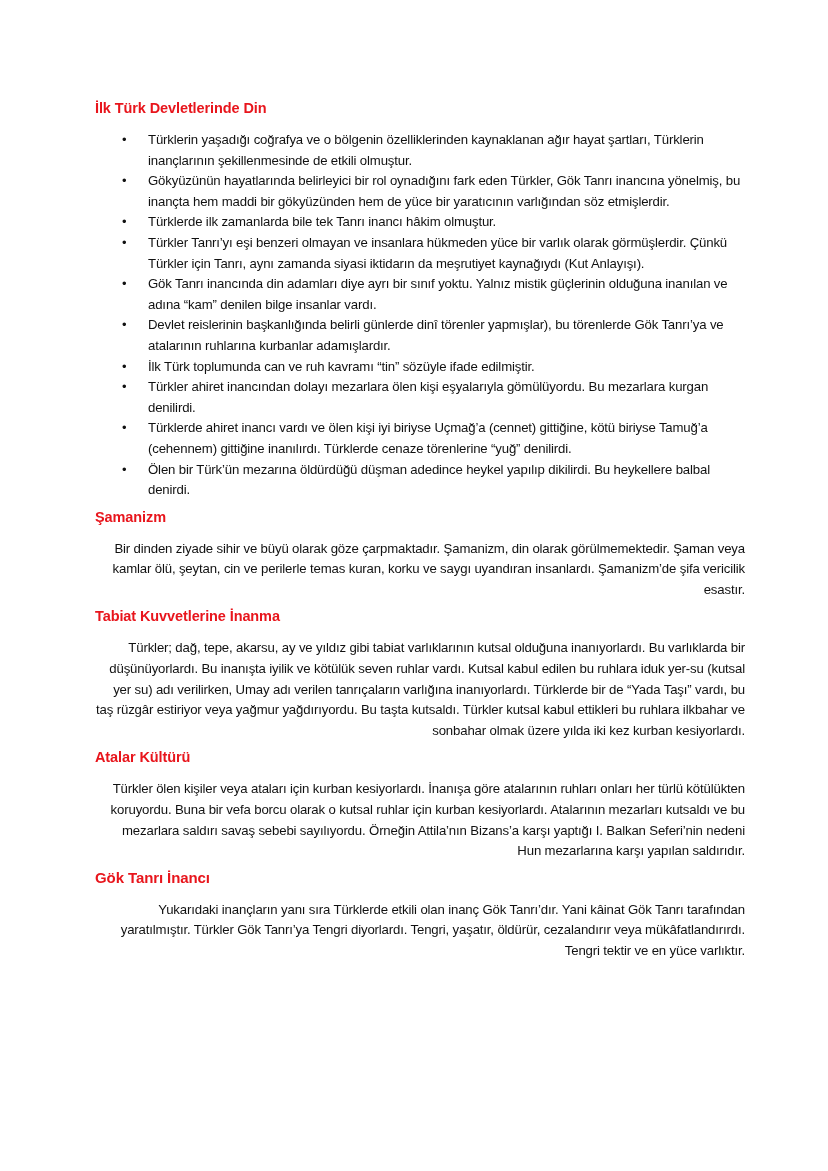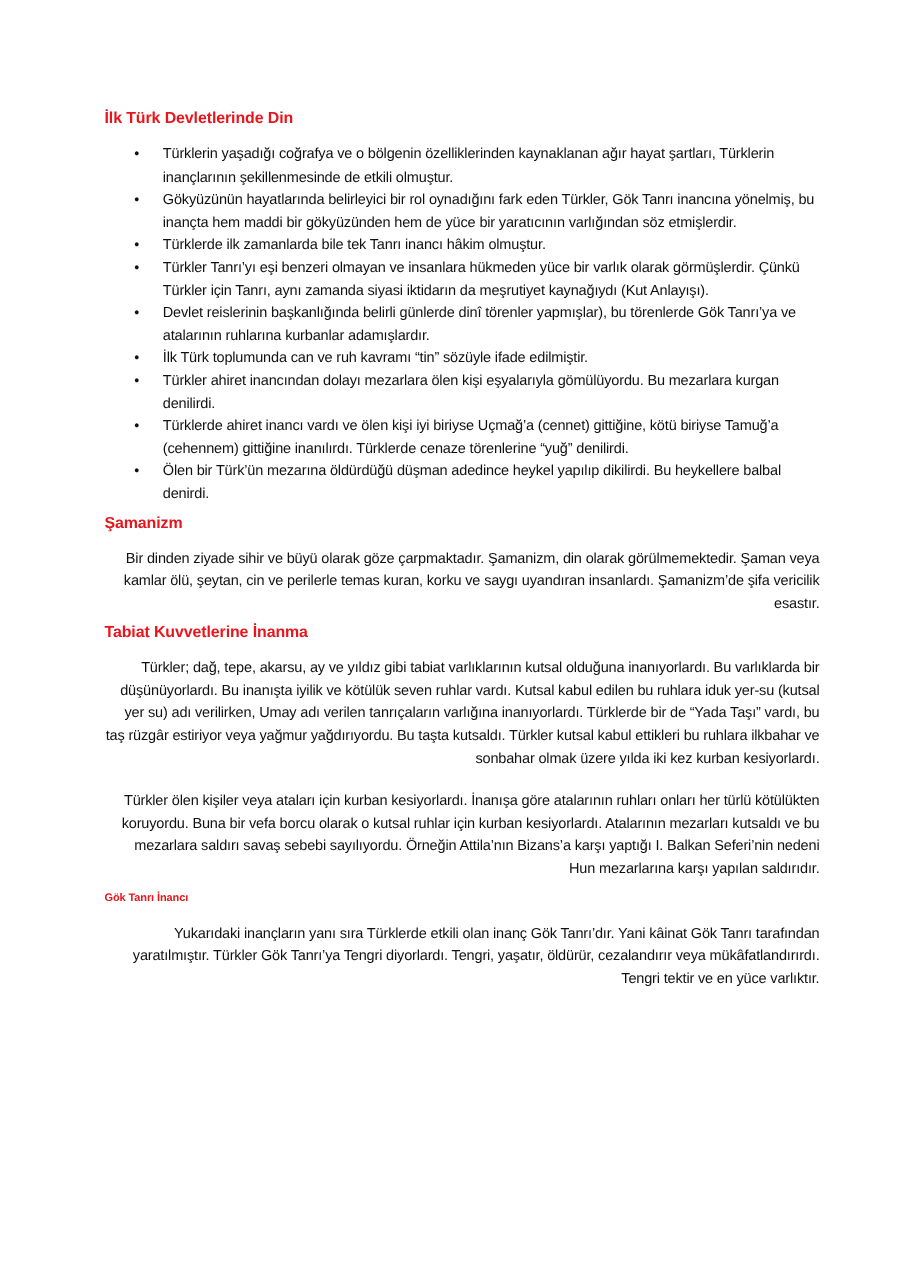--- a/index.html
+++ b/index.html
@@ -7,21 +7,21 @@
     .page {
       position: absolute; left: 0; top: 0; width: 828px; height: 977px;
       font-family: "Liberation Sans", "DejaVu Sans", sans-serif;
       color: #111111;
     }
     .content { position: absolute; left: 95px; top: 98px; width: 650px; }
     h2 {
       margin: 0; font-weight: bold; color: #e8151c;
       font-size: 14.5px; line-height: 20px; letter-spacing: -0.1px;
     }
-    h2.small { font-size: 10px; }
+    h2.small { font-size: 15px; }
     ul.bullets {
       list-style: none; margin: 12px 0 0 0; padding: 0;
     }
     ul.bullets li {
       position: relative; padding-left: 53px;
       font-size: 13.2px; line-height: 20.6px; letter-spacing: -0.15px;
     }
     ul.bullets li::before {
       content: "\2022"; position: absolute; left: 27px; top: 0; font-size: 13px;
     }
@@ -37,20 +37,21 @@
 <div class="page">
   <div class="content">
 
     <section>
       <h2>İlk Türk Devletlerinde Din</h2>
       <ul class="bullets">
         <li>Türklerin yaşadığı coğrafya ve o bölgenin özelliklerinden kaynaklanan ağır hayat şartları, Türklerin inançlarının şekillenmesinde de etkili olmuştur.</li>
         <li>Gökyüzünün hayatlarında belirleyici bir rol oynadığını fark eden Türkler, Gök Tanrı inancına yönelmiş, bu inançta hem maddi bir gökyüzünden hem de yüce bir yaratıcının varlığından söz etmişlerdir.</li>
         <li>Türklerde ilk zamanlarda bile tek Tanrı inancı hâkim olmuştur.</li>
         <li>Türkler Tanrı’yı eşi benzeri olmayan ve insanlara hükmeden yüce bir varlık olarak görmüşlerdir. Çünkü Türkler için Tanrı, aynı zamanda siyasi iktidarın da meşrutiyet kaynağıydı (Kut Anlayışı).</li>
+        <li>Gök Tanrı inancında din adamları diye ayrı bir sınıf yoktu. Yalnız mistik güçlerinin olduğuna inanılan ve adına “kam” denilen bilge insanlar vardı.</li>
         <li>Devlet reislerinin başkanlığında belirli günlerde dinî törenler yapmışlar), bu törenlerde Gök Tanrı’ya ve atalarının ruhlarına kurbanlar adamışlardır.</li>
         <li>İlk Türk toplumunda can ve ruh kavramı “tin” sözüyle ifade edilmiştir.</li>
         <li>Türkler ahiret inancından dolayı mezarlara ölen kişi eşyalarıyla gömülüyordu. Bu mezarlara kurgan denilirdi.</li>
         <li>Türklerde ahiret inancı vardı ve ölen kişi iyi biriyse Uçmağ’a (cennet) gittiğine, kötü biriyse Tamuğ’a (cehennem) gittiğine inanılırdı. Türklerde cenaze törenlerine “yuğ” denilirdi.</li>
         <li>Ölen bir Türk’ün mezarına öldürdüğü düşman adedince heykel yapılıp dikilirdi. Bu heykellere balbal denirdi.</li>
       </ul>
     </section>
 
     <section class="sec">
       <h2>Şamanizm</h2>
@@ -58,20 +59,21 @@
       <p class="body">Bir dinden ziyade sihir ve büyü olarak göze çarpmaktadır.  Şamanizm, din olarak görülmemektedir. Şaman veya kamlar ölü, şeytan, cin ve perilerle temas kuran, korku ve saygı uyandıran insanlardı. Şamanizm’de şifa vericilik esastır.</p>
     </section>
 
     <section class="sec">
       <h2>Tabiat Kuvvetlerine İnanma</h2>
       <div class="gap"></div>
       <p class="body">Türkler; dağ, tepe, akarsu, ay ve yıldız gibi tabiat varlıklarının kutsal olduğuna inanıyorlardı. Bu varlıklarda bir düşünüyorlardı. Bu inanışta iyilik ve kötülük seven ruhlar vardı. Kutsal kabul edilen bu ruhlara iduk yer-su (kutsal yer su) adı verilirken, Umay adı verilen tanrıçaların varlığına inanıyorlardı. Türklerde bir de “Yada Taşı” vardı, bu taş rüzgâr estiriyor veya yağmur yağdırıyordu. Bu taşta kutsaldı. Türkler kutsal kabul ettikleri bu ruhlara ilkbahar ve sonbahar olmak üzere yılda iki kez kurban kesiyorlardı.</p>
     </section>
 
     <section class="sec">
+      <h2>Atalar Kültürü</h2>
       <div class="gap"></div>
       <p class="body">Türkler ölen kişiler veya ataları için kurban kesiyorlardı.  İnanışa göre atalarının ruhları onları her türlü kötülükten koruyordu. Buna bir vefa borcu olarak o kutsal ruhlar için kurban kesiyorlardı.  Atalarının mezarları kutsaldı ve bu mezarlara saldırı savaş sebebi sayılıyordu. Örneğin Attila’nın Bizans’a karşı yaptığı I. Balkan Seferi’nin nedeni Hun mezarlarına karşı yapılan saldırıdır.</p>
     </section>
 
     <section class="sec">
       <h2 class="small">Gök Tanrı İnancı</h2>
       <div class="gap"></div>
       <p class="body">Yukarıdaki inançların yanı sıra Türklerde etkili olan inanç Gök Tanrı’dır. Yani kâinat Gök Tanrı tarafından yaratılmıştır.  Türkler Gök Tanrı’ya Tengri diyorlardı. Tengri, yaşatır, öldürür, cezalandırır veya mükâfatlandırırdı. Tengri tektir ve en yüce varlıktır.</p>
     </section>
 

